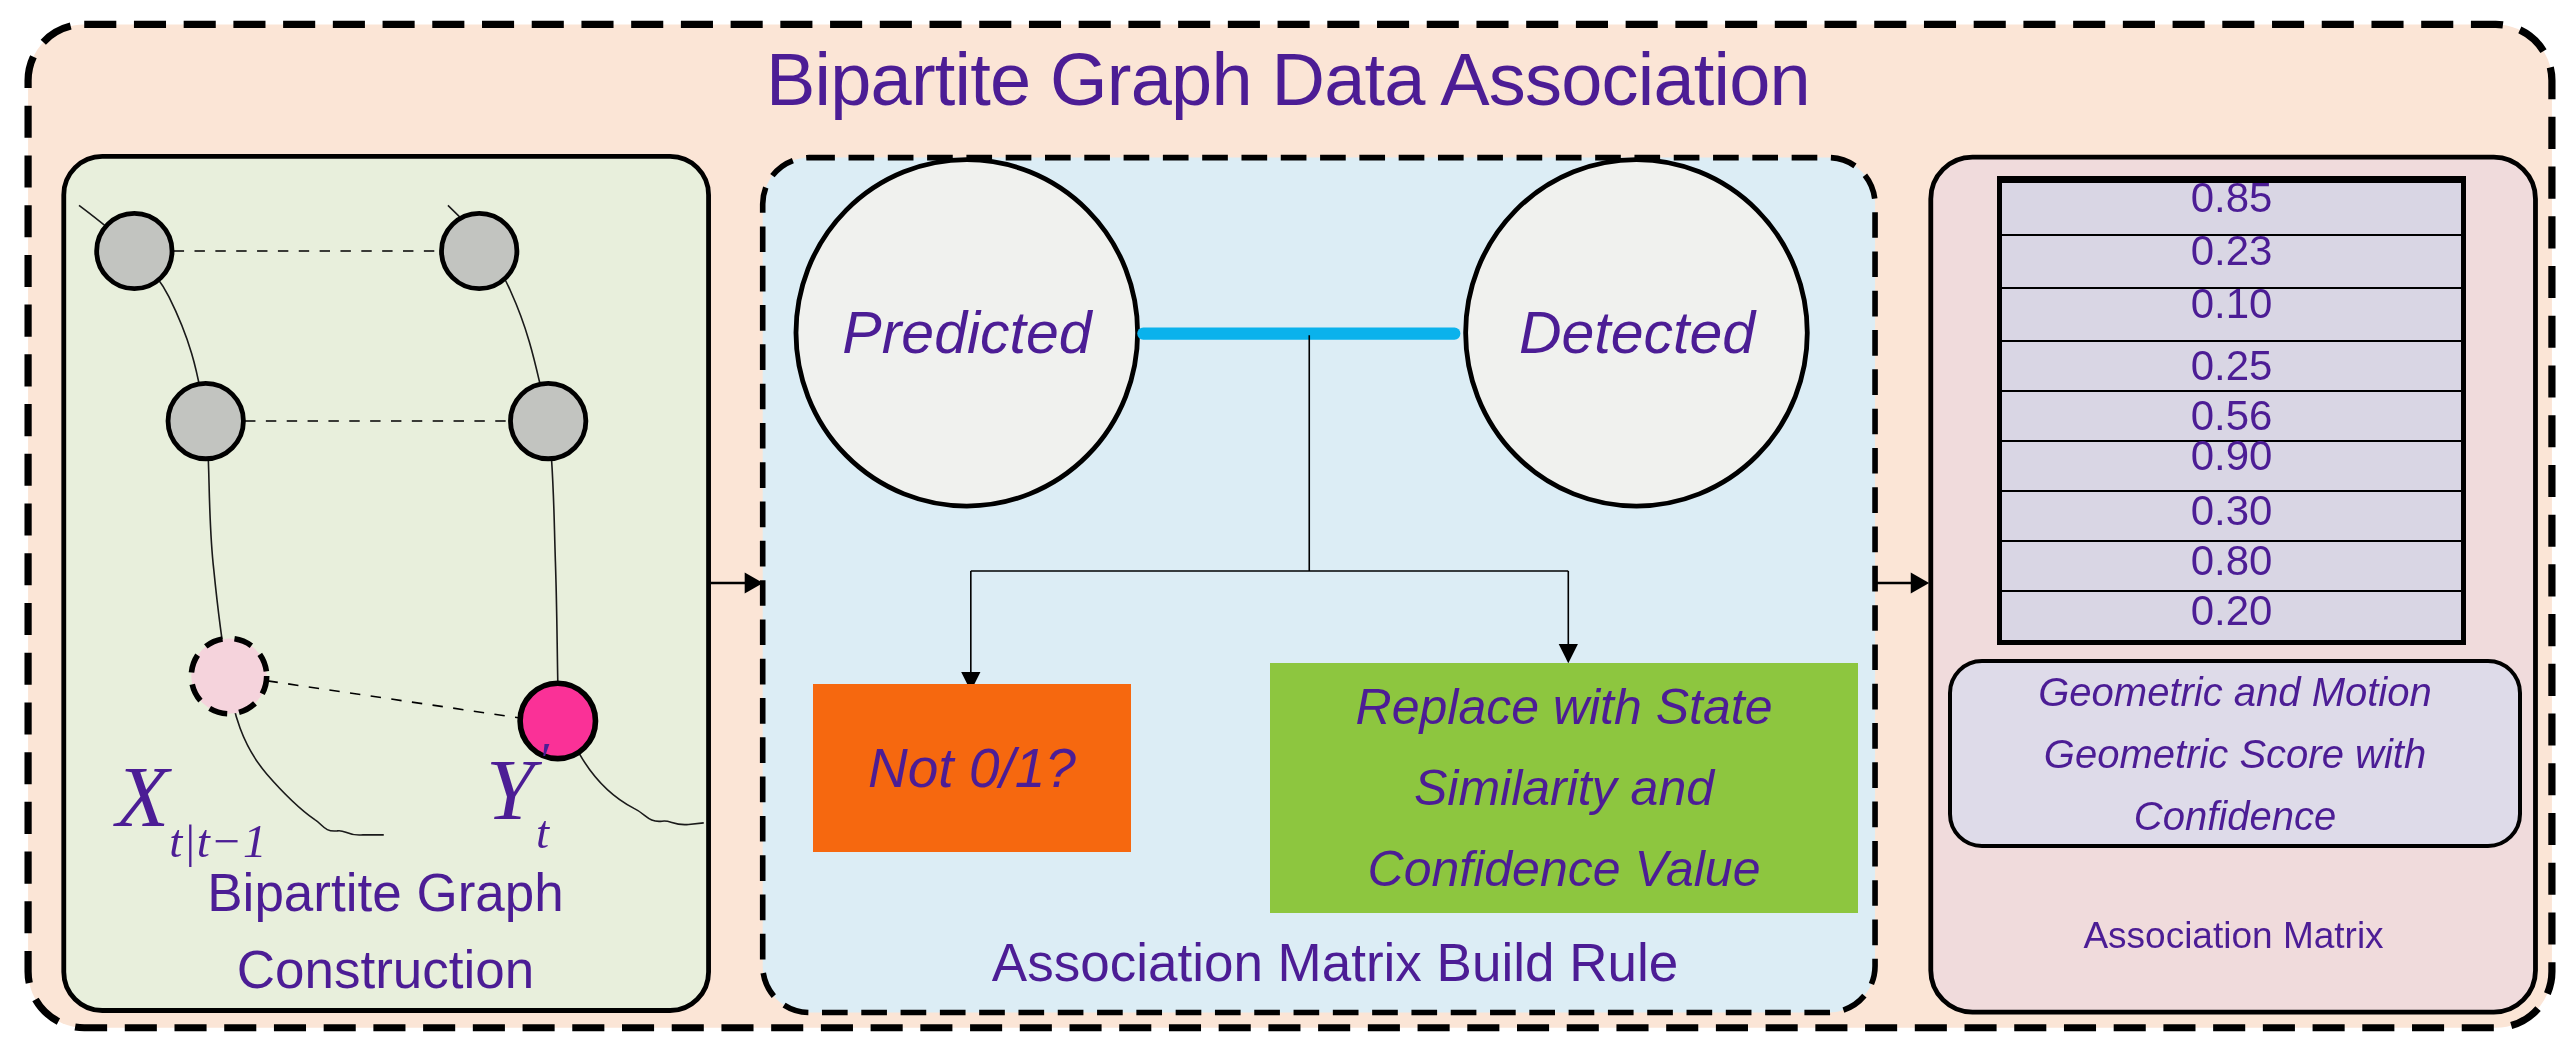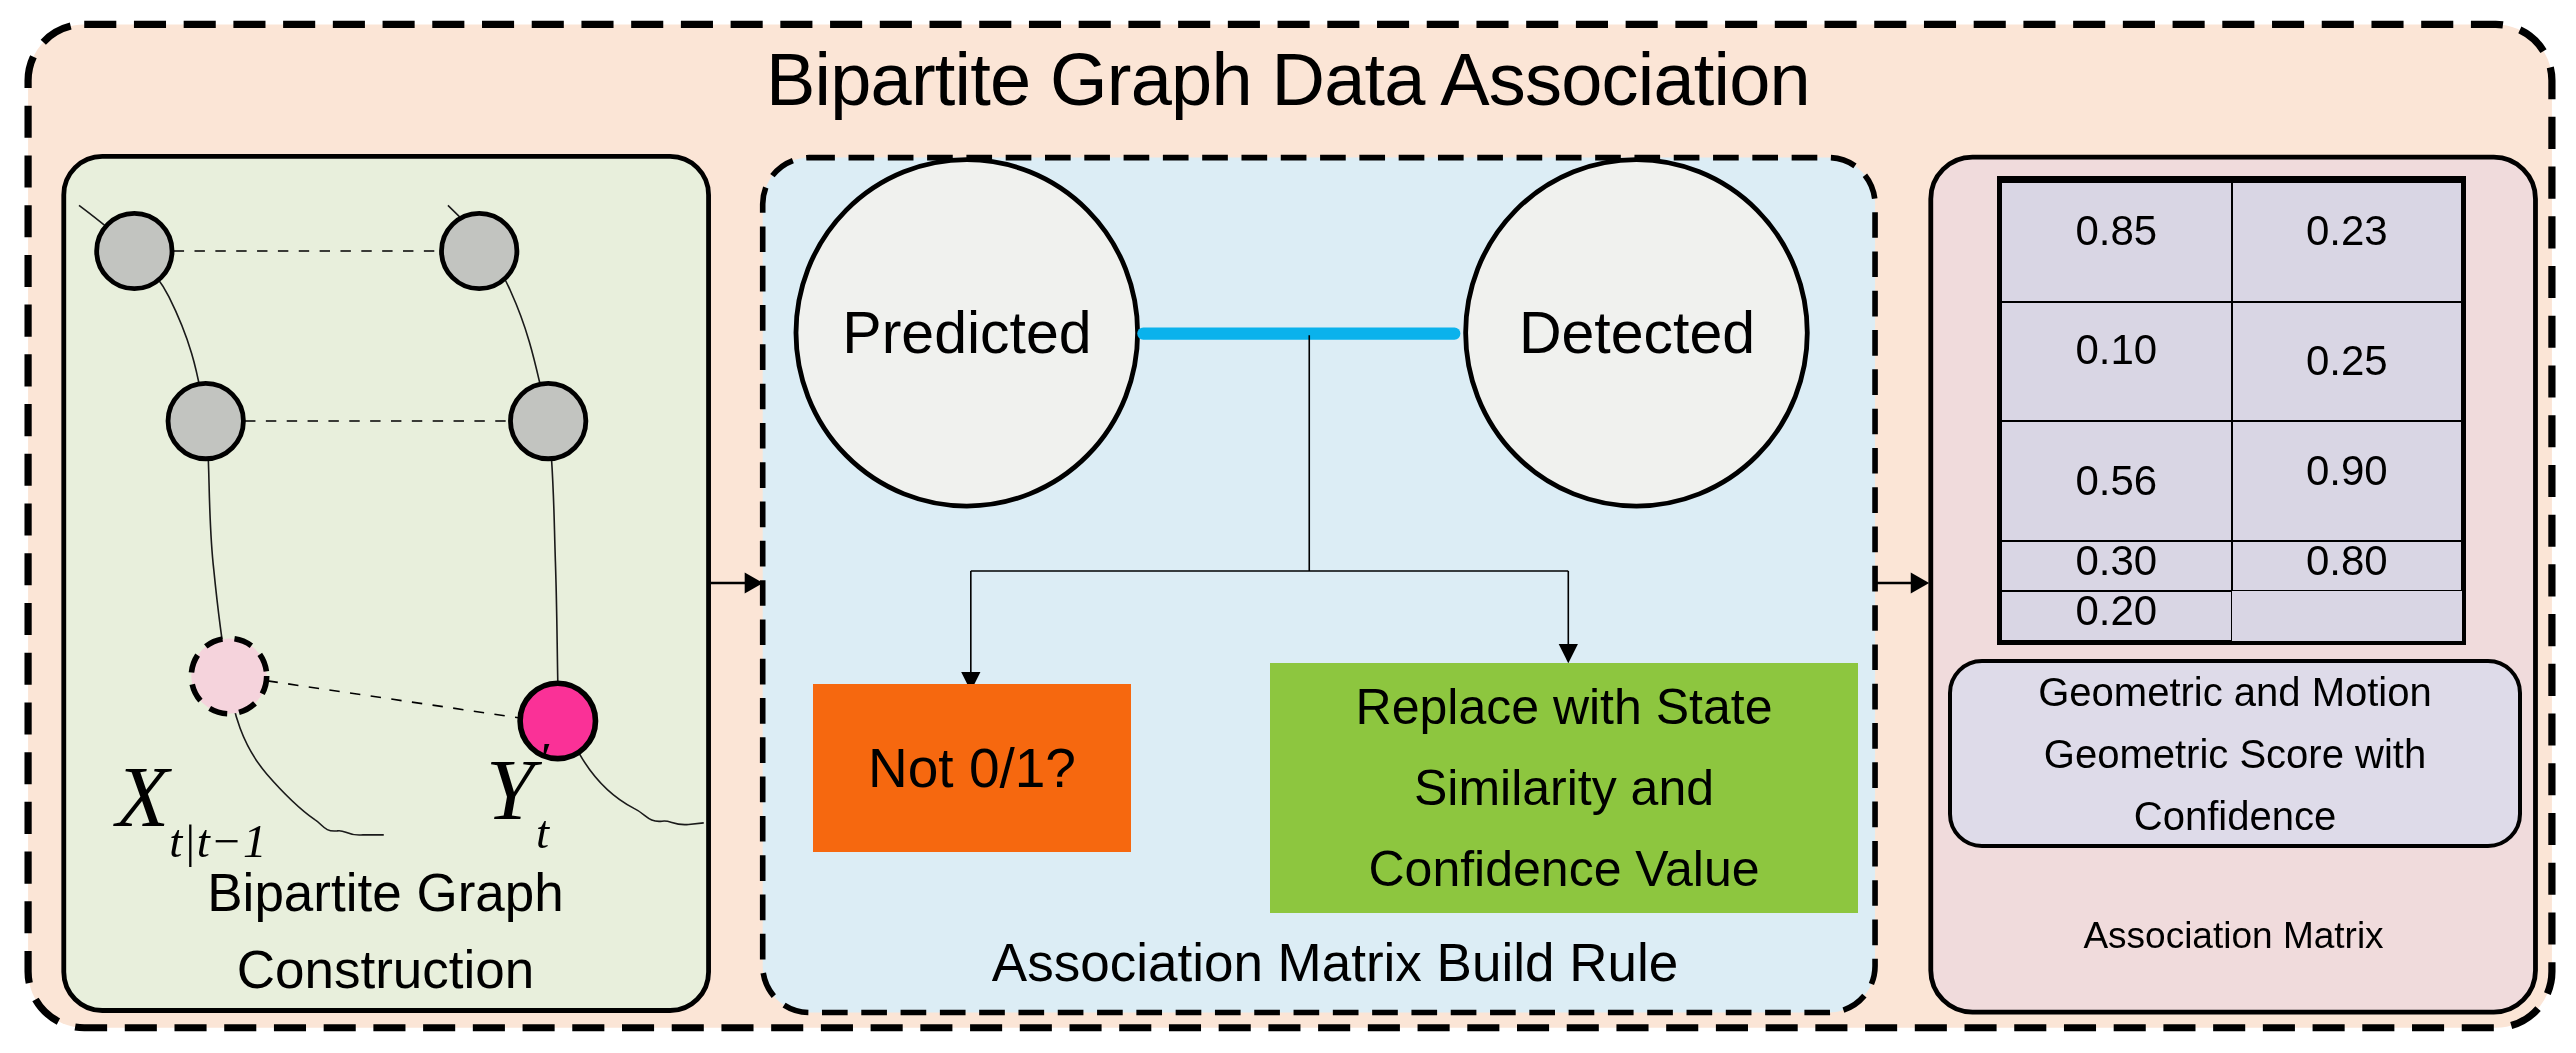--- a/index.html
+++ b/index.html
@@ -1,26 +1,26 @@
 <!DOCTYPE html>
 <html style="font-size:13px"><head>
 <meta charset="utf-8">
 <style>
   html,body{margin:0;padding:0;background:#ffffff;}
   #stage{
     position:relative;
     width:2576px;height:1053px;
     font-family:"Liberation Sans", sans-serif;
-    color:#000000;
+    color:#4c1d95;
     overflow:hidden;
     background:#ffffff;
   }
   #shapes{position:absolute;left:0;top:0;width:2576px;height:1053px;}
   .abs{position:absolute;}
-  .center-flex{display:flex;align-items:center;justify-content:center;text-align:left;}
+  .center-flex{display:flex;align-items:center;justify-content:center;text-align:left;font-style:italic;}
 
   #title{
     left:0;top:32px;width:2576px;height:96px;
     font-size:74px;line-height:96px;text-align:center;
     letter-spacing:-0.8px;
   }
 
   
   #left-caption{
     left:63px;top:854px;width:645px;
@@ -58,21 +58,21 @@
   }
   #middle-caption{
     left:777px;top:932px;width:1116px;
     font-size:53px;text-align:center;
   }
 
   
   #matrix{
     left:1997px;top:176px;width:469px;height:469px;
     display:grid;
-    grid-template-columns:1fr 1fr;
+    grid-template-columns:1fr;
     grid-template-rows:1fr 1fr 1fr;
     background:#d9d6e4;
     border:4px solid #000;
     border-top-width:6.4px;
     box-sizing:border-box;
   }
   .matrix-cell{
     display:flex;align-items:center;justify-content:center;
     font-size:42px;
     border:0.8px solid #000;

